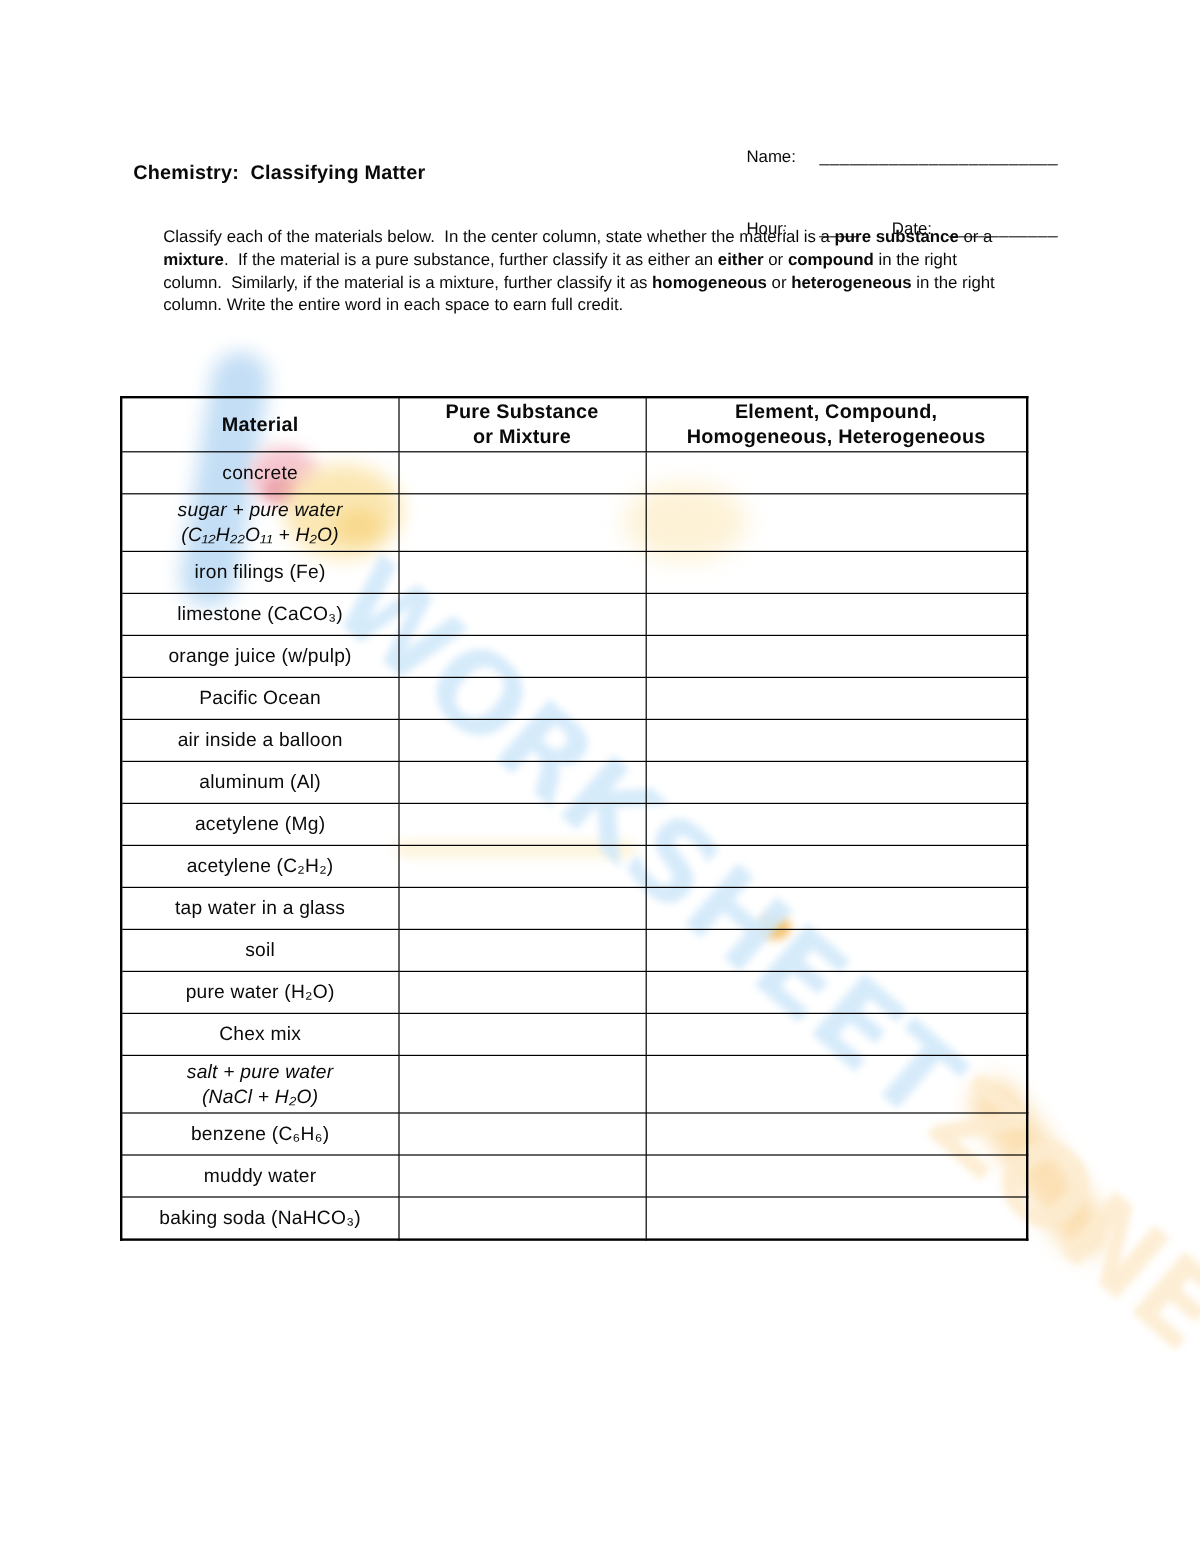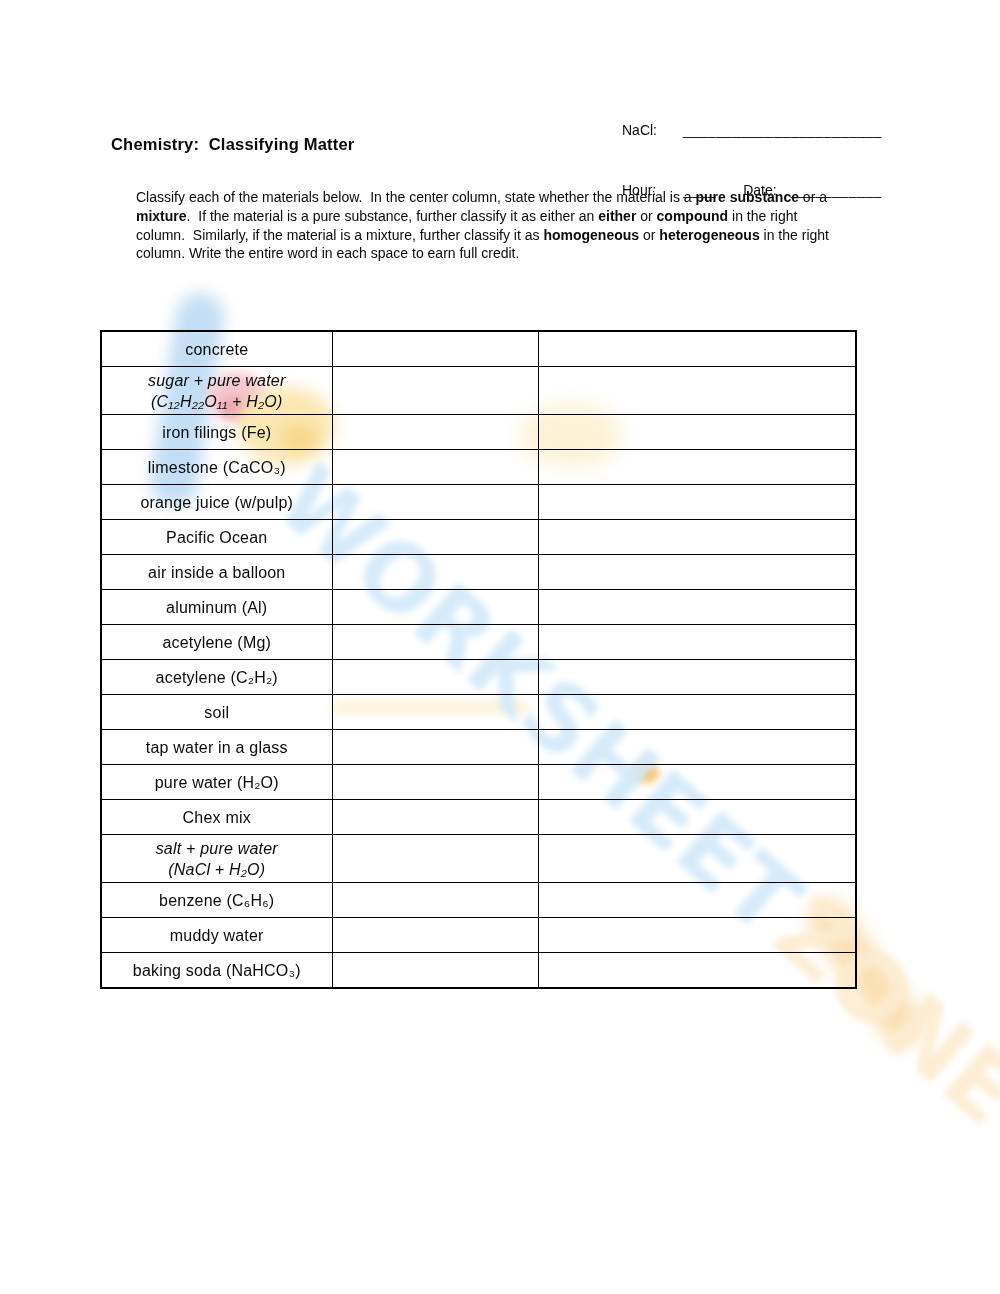--- a/index.html
+++ b/index.html
@@ -73,40 +73,47 @@
     <div class="blob blob-orange-arrow"></div>
     <div class="blob blob-orange-swoosh"></div>
     <div class="wm-text">
       <span class="wm-w1">WORKSHEET</span><span class="wm-w2">ZONE</span>
     </div>
   </div>
 
   <div class="content">
 
     <div class="name-block">
-      <div><span class="nb-label nb-name-label">NaCl:</span><span class="nb-line">________________________</span></div>
+      <div><span class="nb-label nb-name-label">Name:</span><span class="nb-line">________________________</span></div>
       <div><span class="nb-label nb-hour-label">Hour:</span><span class="nb-line">____</span><span class="nb-label nb-date-label">Date:</span><span class="nb-line nb-date-line">___________</span></div>
     </div>
 
     <h1 class="title">Chemistry:  Classifying Matter</h1>
 
     <div class="instructions">
       <div class="instr-line"><span>Classify each of the materials below.  In the center column, state whether the material is a </span><span class="b">pure substance</span><span> or a</span></div>
       <div class="instr-line"><span class="b">mixture</span><span>.  If the material is a pure substance, further classify it as either an </span><span class="b">either</span><span> or </span><span class="b">compound</span><span> in the right</span></div>
       <div class="instr-line"><span>column.  Similarly, if the material is a mixture, further classify it as </span><span class="b">homogeneous</span><span> or </span><span class="b">heterogeneous</span><span> in the right</span></div>
       <div class="instr-line"><span>column. Write the entire word in each space to earn full credit.</span></div>
     </div>
 
     <table class="matter">
       <colgroup>
           <col class="col-material">
           <col class="col-pure">
           <col class="col-elem">
         </colgroup>
       <tbody>
+          <tr>
+        <th><span class="mat-text">Material</span></th>
+        <th><span class="mat-text">Pure Substance
+or Mixture</span></th>
+        <th><span class="mat-text">Element, Compound,
+Homogeneous, Heterogeneous</span></th>
+      </tr>
       <tr>
             <td><span class="mat-text">concrete</span></td>
             <td></td>
             <td></td>
           </tr>
       <tr class="tall">
             <td><span class="mat-text">sugar + pure water
 (C₁₂H₂₂O₁₁ + H₂O)</span></td>
             <td></td>
             <td></td>
@@ -145,26 +152,26 @@
             <td><span class="mat-text">acetylene (Mg)</span></td>
             <td></td>
             <td></td>
           </tr>
       <tr>
             <td><span class="mat-text">acetylene (C₂H₂)</span></td>
             <td></td>
             <td></td>
           </tr>
       <tr>
+            <td><span class="mat-text">tap water in a glass</span></td>
+            <td></td>
+            <td></td>
+          </tr>
+      <tr>
             <td><span class="mat-text">soil</span></td>
-            <td></td>
-            <td></td>
-          </tr>
-      <tr>
-            <td><span class="mat-text">tap water in a glass</span></td>
             <td></td>
             <td></td>
           </tr>
       <tr>
             <td><span class="mat-text">pure water (H₂O)</span></td>
             <td></td>
             <td></td>
           </tr>
       <tr>
             <td><span class="mat-text">Chex mix</span></td>

